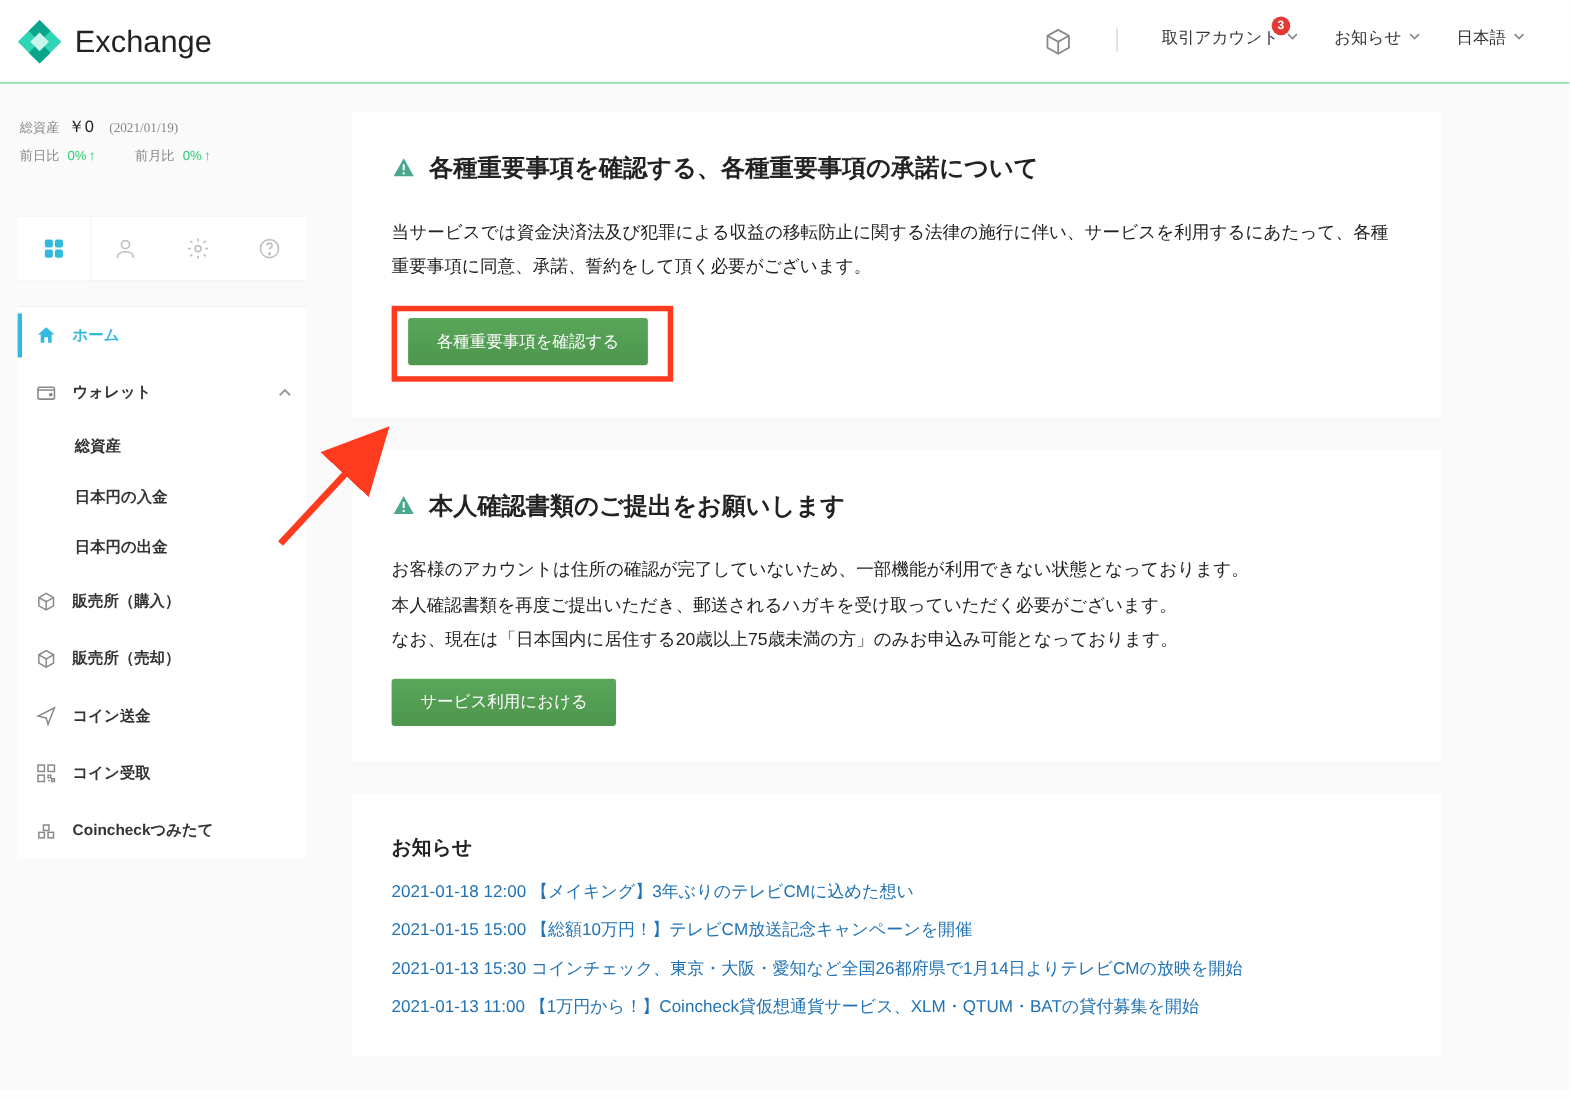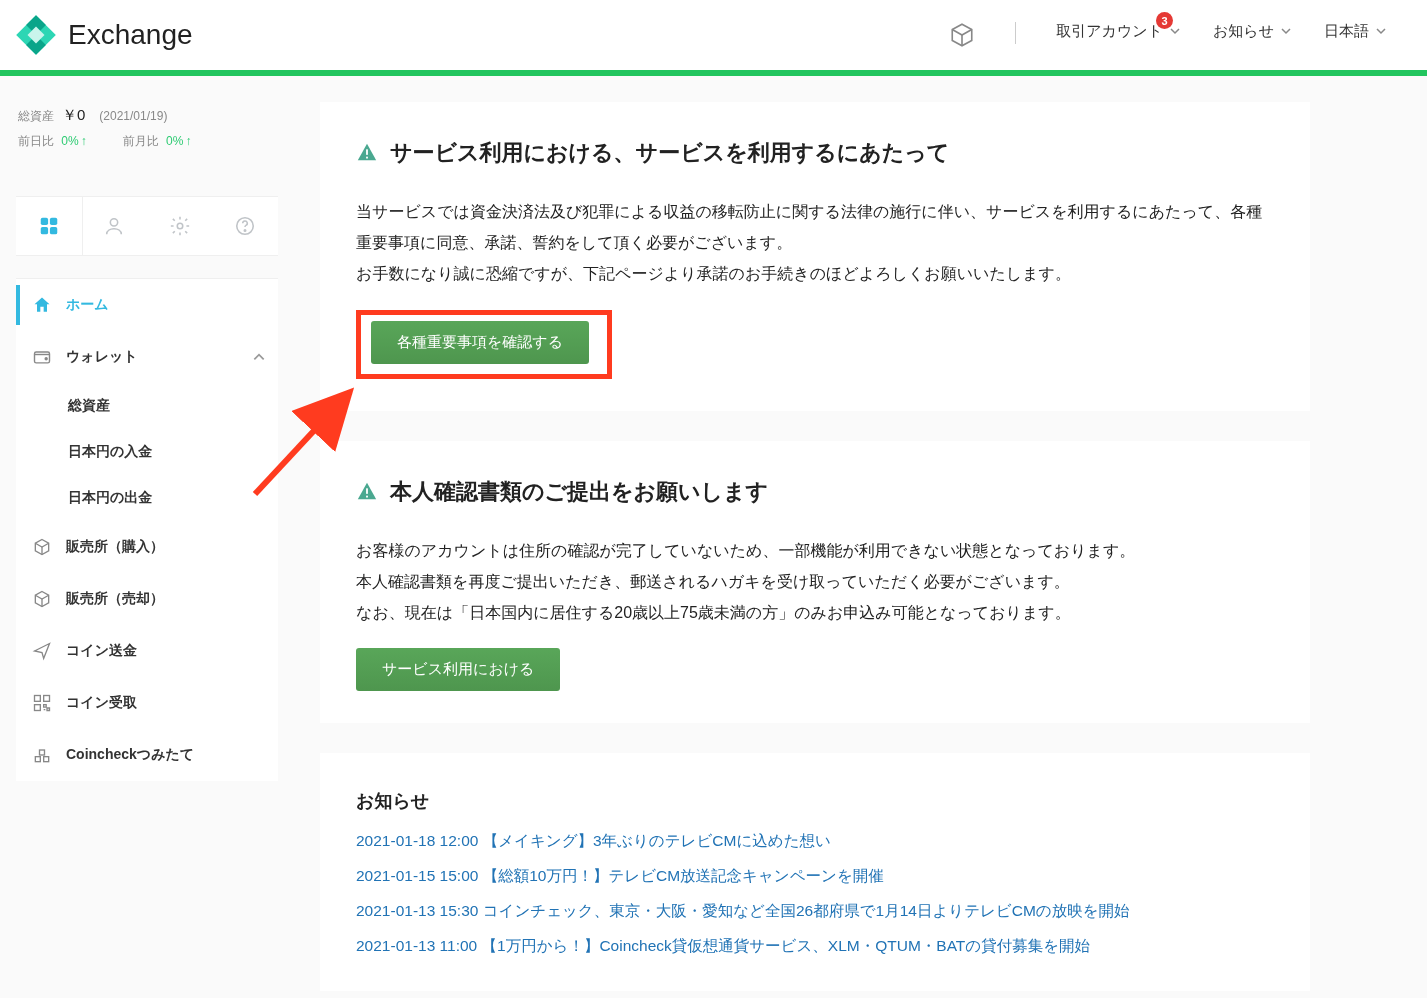--- a/index.html
+++ b/index.html
@@ -8,21 +8,21 @@
       background: #fff;
       color: #222;
       width: 1427px;
     }
     
     .header {
       display: flex;
       align-items: center;
       height: 76px;
       padding: 0 40px 0 16px;
-      border-bottom: 6px solid #22c55e;
+      border-bottom: 1px solid #22c55e;
       background: #fff;
     }
     .logo-area {
       display: flex;
       align-items: center;
       gap: 12px;
     }
     .logo-icon { width: 40px; height: 40px; }
     .logo-text {
       font-size: 28px;
@@ -77,21 +77,21 @@
     
     .sidebar {
       width: 262px;
       font-size: 14px;
       color: #333;
     }
     .balance-area { padding: 4px 2px 46px 2px; font-size: 12px; }
     .balance-row1 { color: #888; display: flex; align-items: baseline; gap: 8px; margin-bottom: 8px;}
     .balance-total-lbl { color:#888; }
     .balance-total-val { font-size: 15px; color:#222; margin-right: 6px; }
-    .balance-date { color:#888; font-size: 12px; }
+    .balance-date { color:#888; font-size: 12px; font-family: Liberation Serif, serif; }
     .balance-row2 { display:flex; gap: 36px; }
     .balance-change-lbl { color:#888; margin-right: 4px;}
     .balance-change-val { color:#2ecb73; }
     .balance-arrow { color:#2ecb73; margin-left:2px;}
     .sidebar-tabs {
       display: flex;
       background: #fff;
       border-top: 1px solid #efefef;
       border-bottom: 1px solid #efefef;
     }
@@ -384,25 +384,24 @@
   <div class="main">
     <div class="panel">
       <div class="panel-header">
         <span>
           <svg class="warn-icon" viewBox="0 0 24 24" fill="#4aa890">
               <path d="M12 2 L22 20 H2 Z"></path>
               <rect x="11" y="8" width="2" height="6" fill="#fff"></rect>
               <rect x="11" y="16" width="2" height="2" fill="#fff"></rect>
             </svg>
         </span>
-        <span class="panel-title">サービス利用における、サービスを利用するにあたって</span>
+        <span class="panel-title">各種重要事項を確認する、各種重要事項の承諾について</span>
       </div>
       <div class="panel-body">
         <div>当サービスでは資金決済法及び犯罪による収益の移転防止に関する法律の施行に伴い、サービスを利用するにあたって、各種重要事項に同意、承諾、誓約をして頂く必要がございます。</div>
-        <div>お手数になり誠に恐縮ですが、下記ページより承諾のお手続きのほどよろしくお願いいたします。</div>
       </div>
       <span class="highlight-box">
         <button class="btn-green">各種重要事項を確認する</button>
       </span>
     </div>
 
     <div class="panel">
       <div class="panel-header">
         <span>
           <svg class="warn-icon" viewBox="0 0 24 24" fill="#4aa890">

